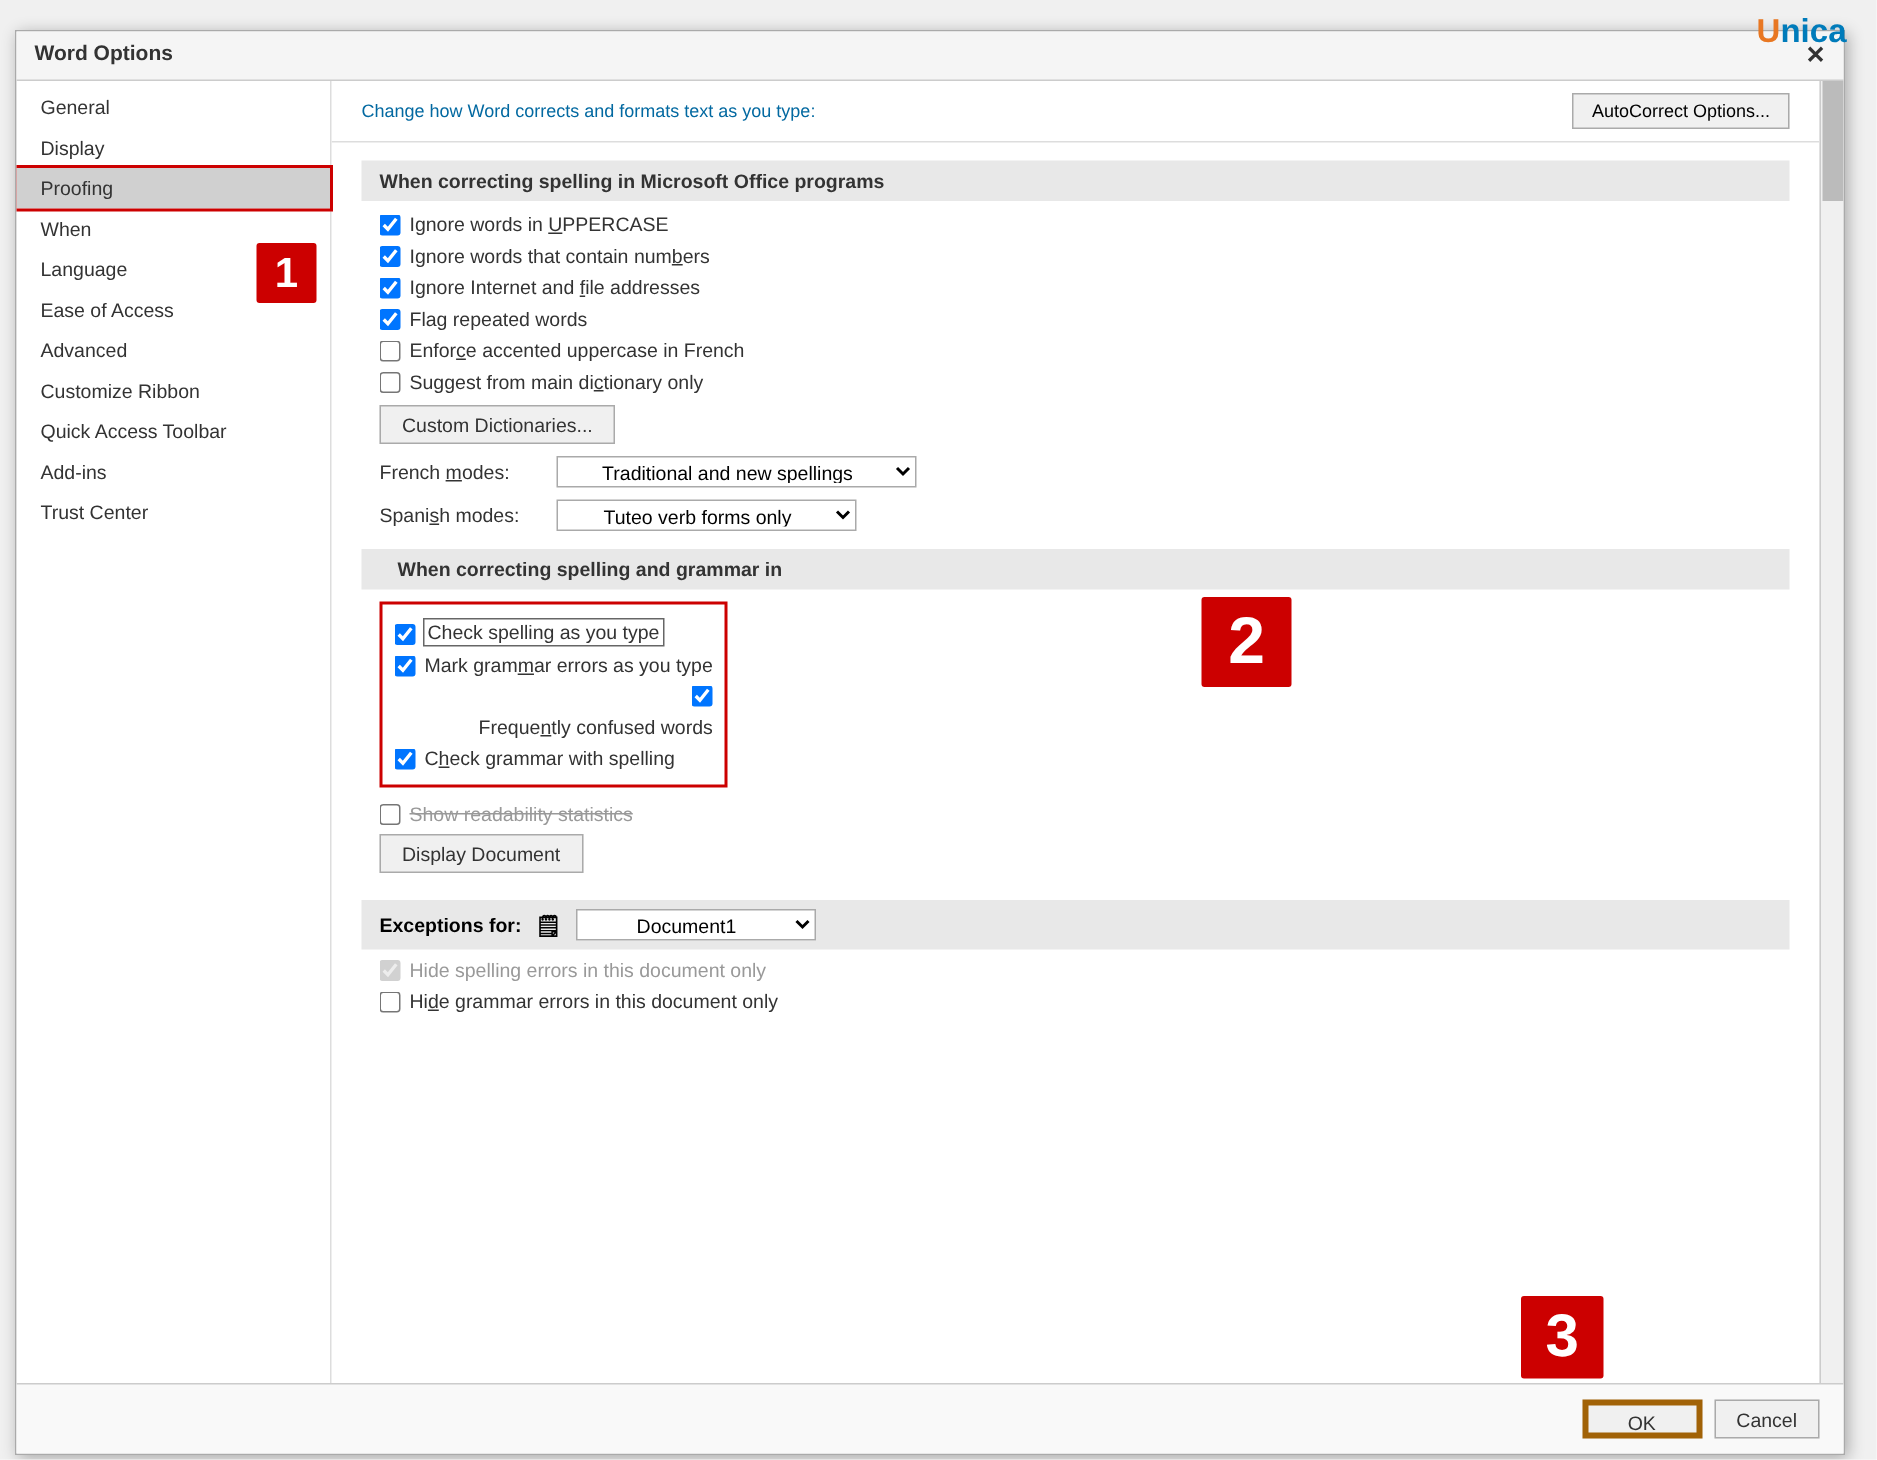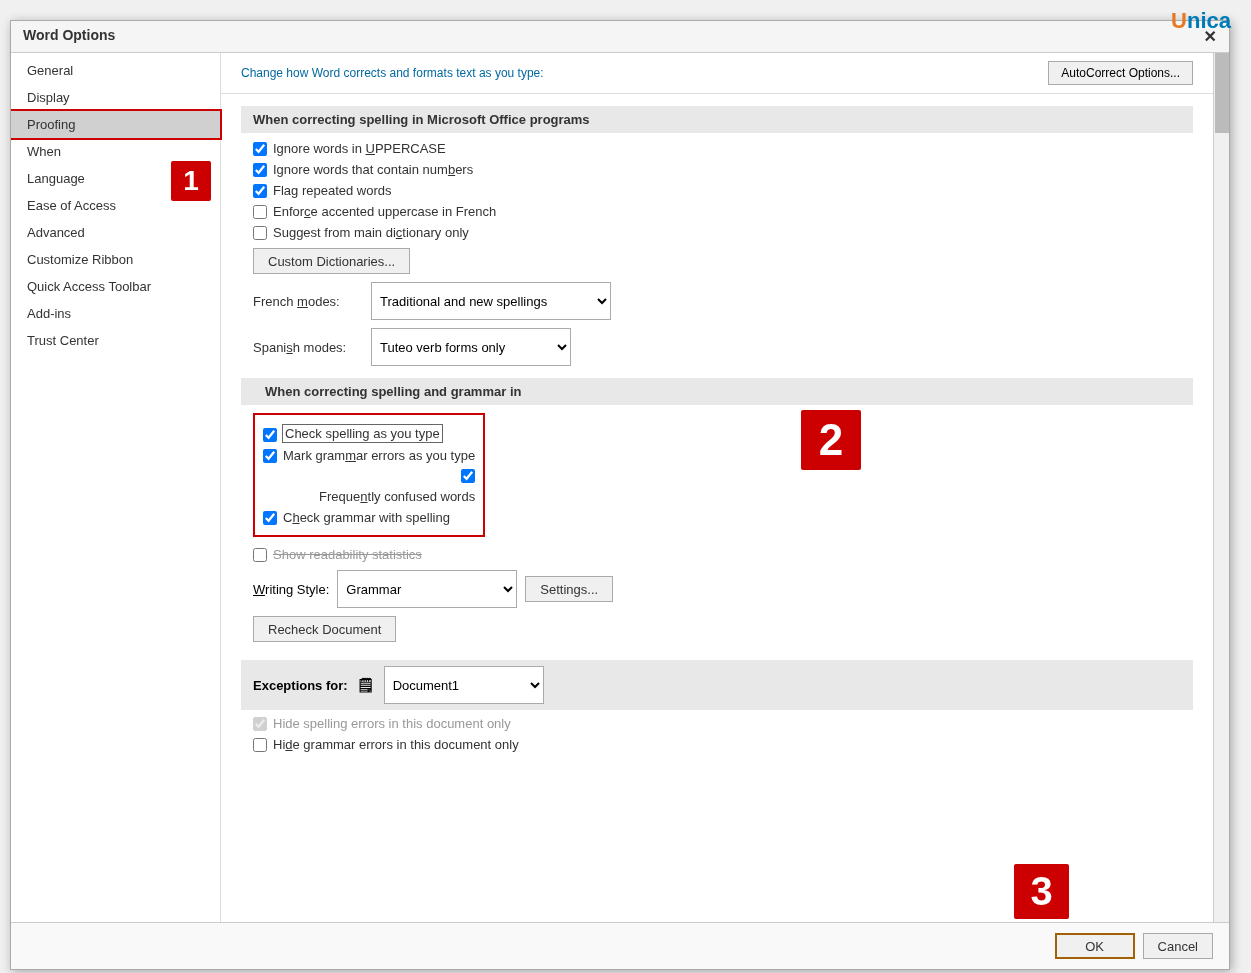--- a/index.html
+++ b/index.html
@@ -110,21 +110,22 @@
     .row-label {
       min-width: 110px;
       color: #333;
     }
     select {
       padding: 2px 4px;
       font-size: 13px;
       border: 1px solid #aaa;
       background: #fff;
       cursor: pointer;
-      height: 38px;
+      height: 21px;
+      text-align: center;
     }
     .btn {
       padding: 4px 14px;
       font-size: 13px;
       border: 1px solid #aaa;
       background: #f0f0f0;
       cursor: pointer;
       color: #333;
       height: 26px;
     }
@@ -308,20 +309,26 @@
           <div class="checkbox-row">
             <input type="checkbox" id="cb1" checked="" style="">
             <label for="cb1">
               Ignore words in <span style="text-decoration:underline;">U</span>PPERCASE
             </label>
           </div>
           <div class="checkbox-row">
             <input type="checkbox" id="cb2" checked="" style="">
             <label for="cb2">
               Ignore words that contain num<span style="text-decoration:underline;">b</span>ers
+            </label>
+          </div>
+          <div class="checkbox-row">
+            <input type="checkbox" id="cb3" checked="" style="">
+            <label for="cb3">
+              Ignore Internet and <span style="text-decoration:underline;">f</span>ile addresses
             </label>
           </div>
           <div class="checkbox-row">
             <input type="checkbox" id="cb4" checked="" style="">
             <label for="cb4">Flag repeated words</label>
           </div>
           <div class="checkbox-row">
             <input type="checkbox" id="cb5" style="">
             <label for="cb5">
               Enfor<span style="text-decoration:underline;">c</span>e accented uppercase in French
@@ -397,34 +404,24 @@
           </div>
 
           <div class="checkbox-row">
             <input type="checkbox" id="cg5" style="">
             <label for="cg5" style="color:#999; text-decoration: line-through;">
               Show readability statistics
             </label>
           </div>
 
           
-          <div class="writing-style-row">
-            <span>
-              <span style="text-decoration:underline;">W</span>riting Style:
-            </span>
-            <select style="width:180px;">
-              <option>Grammar</option>
-              <option>Grammar &amp; Style</option>
-            </select>
-            <button class="btn">Settings...</button>
-          </div>
 
           
           <div class="recheck-btn">
-            <button class="btn">Recheck Document</button>
+            <button class="btn">Display Document</button>
           </div>
         </div>
 
         <div style="padding: 0 20px 12px 20px;">
           <div class="exceptions-bar">
             <span>Exceptions for:</span>
             <span class="doc-icon">🗒</span>
             <select style="width:160px; font-weight:normal;">
               <option>Document1</option>
             </select>
@@ -449,19 +446,19 @@
       <div class="scrollbar-track">
         <div style="width:14px; height:80px; background:#bbb; margin:0 1px; cursor:pointer;"></div>
       </div>
 
     </div>
 
     <div class="bottom-bar" style="position:relative;">
 
       <div style="position:absolute; right:160px; bottom:50px; width:55px; height:55px; background:#cc0000; color:white; font-size:40px; font-weight:900; display:flex; align-items:center; justify-content:center; border-radius:2px; z-index:10;">3</div>
 
-      <button class="btn btn-ok" style="border:2px solid #a16207;">OK</button>
+      <button class="btn btn-ok" style="border:4px solid #a16207;">OK</button>
       <button class="btn">Cancel</button>
     </div>
 
   </div>
 
 </div>
 
 </body></html>

